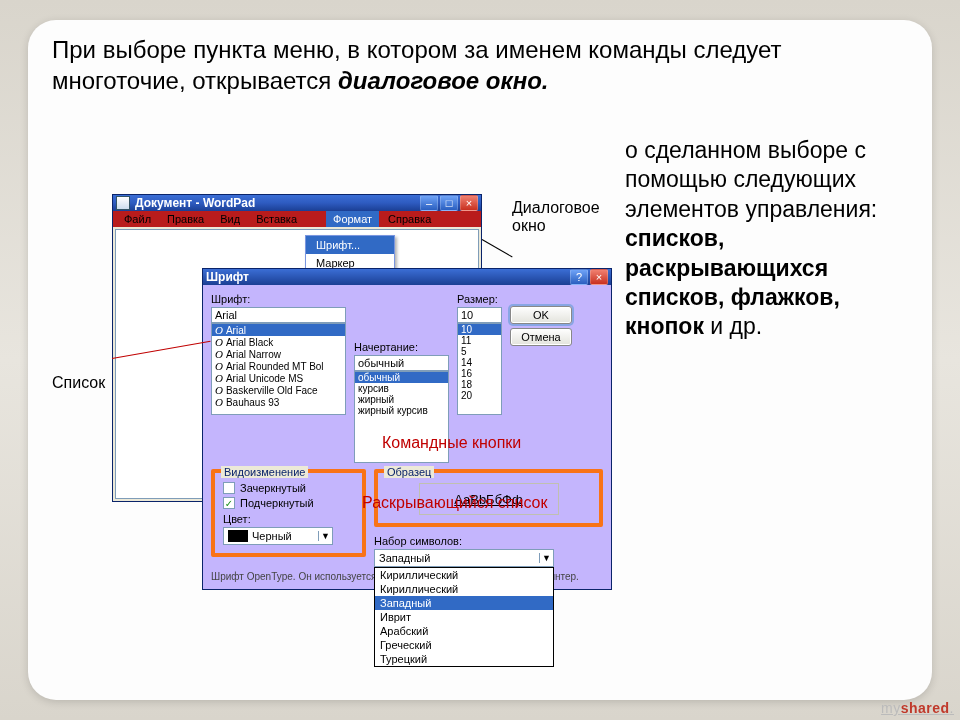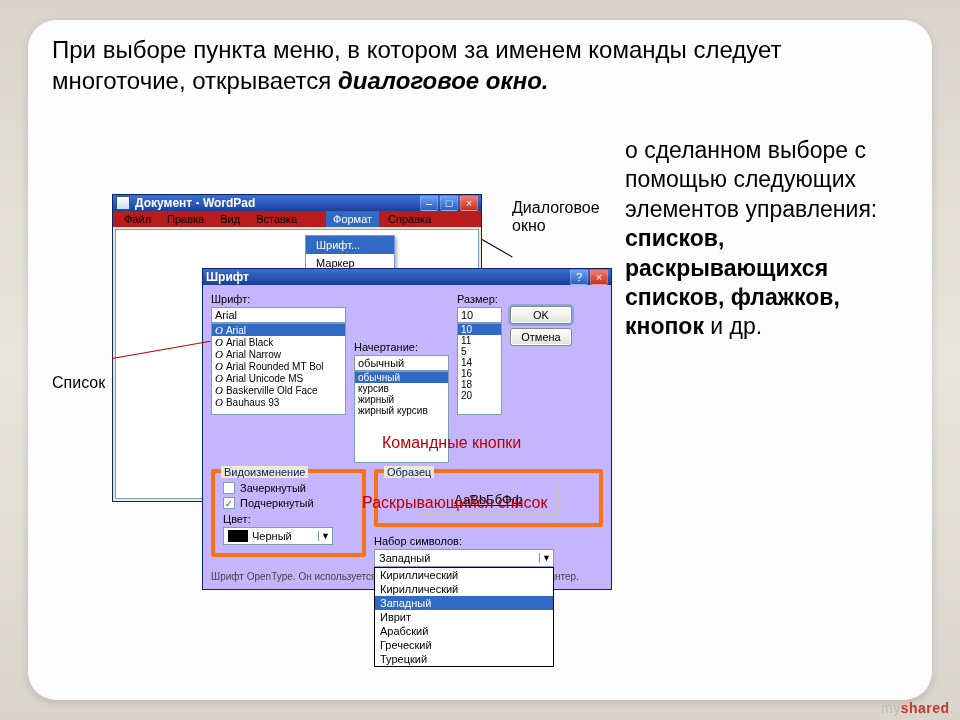--- a/index.html
+++ b/index.html
@@ -98,21 +98,21 @@
     margin:4px auto 0 auto; width:140px; height:32px; border:1px solid #c0c0b0;
     display:flex; align-items:center; justify-content:center;
     font-family: Arial; font-size:13px; text-decoration: underline;
   }
   .script-sel { display:flex; align-items:center; border:1px solid #7f9db9; background:#fff; width:180px; height:18px; cursor:pointer; }
   .script-dd { position:absolute; border:1px solid #000; background:#fff; font-size:11px; width:180px; }
   .script-dd .li { padding:1px 5px; cursor:pointer; }
   .script-dd .li.sel { background:#316ac5; color:#fff; }
   .hint { font-size:10px; color:#444; margin-top:4px; line-height:1.2; }
 
-  .watermark { position:absolute; right:6px; bottom:4px; font-size:14px; color:#bbb; letter-spacing:0.5px; }
+  .watermark { position:absolute; right:6px; bottom:4px; font-size:14px; color:#bbb; letter-spacing:0.5px;text-decoration:underline; }
   .watermark b { color:#c0392b; }
 </style>
 </head>
 <body>
 
 <div class="slide">
   <p class="intro">
     <span>При выборе пункта меню, в котором за именем команды следует многоточие, открывается </span><em>диалоговое окно.</em>
   </p>
 

